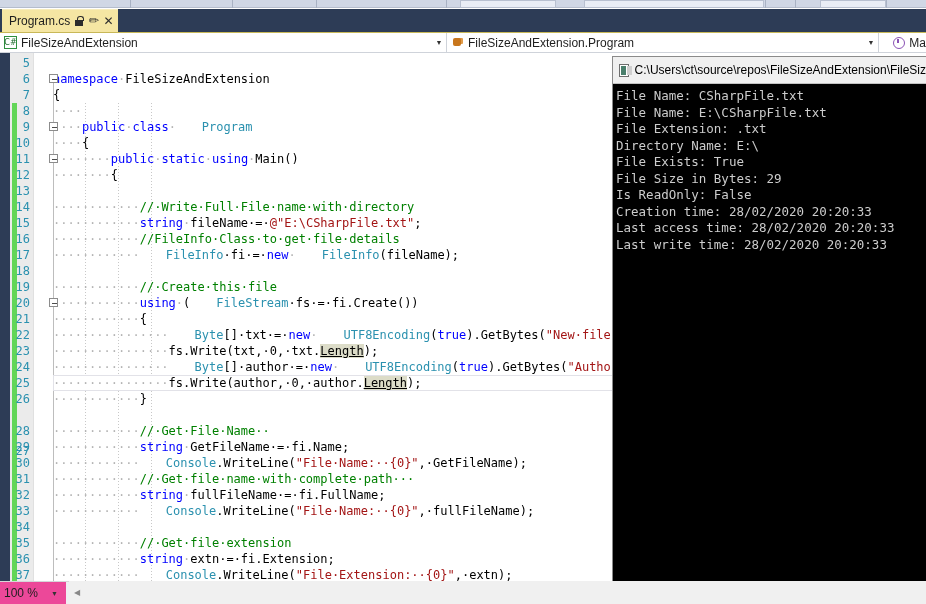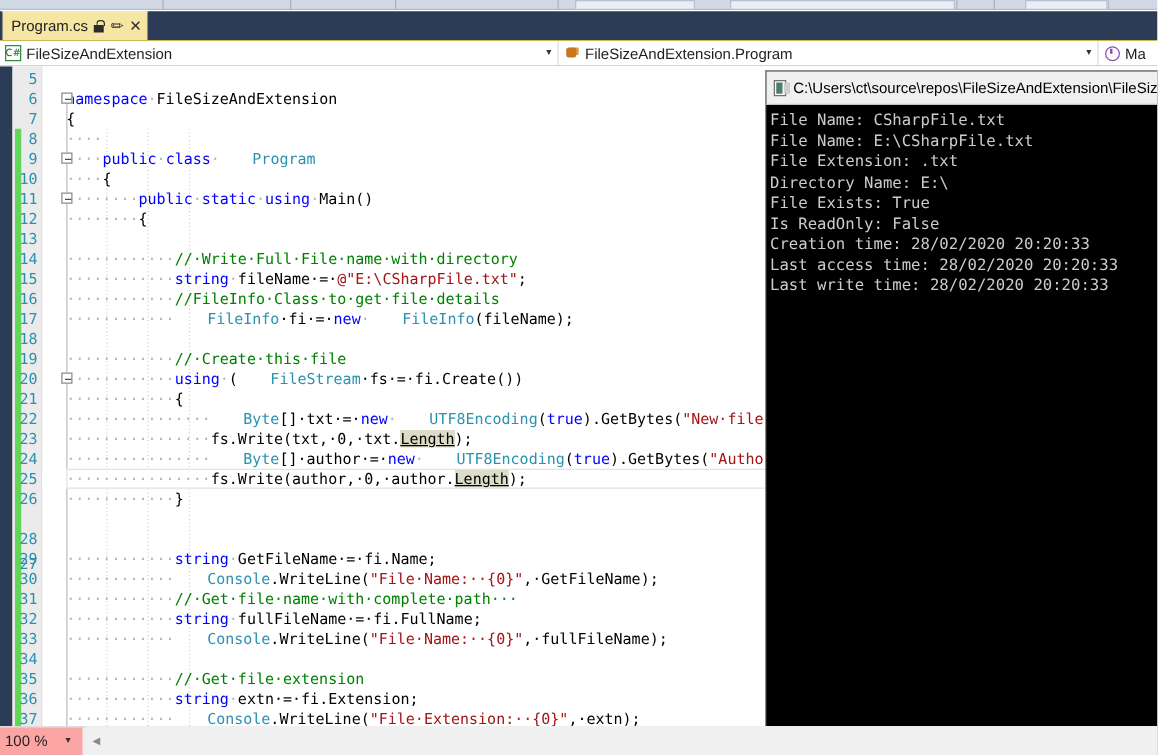--- a/index.html
+++ b/index.html
@@ -73,21 +73,21 @@
     font-size: 12px; color: #1e1e1e; white-space: nowrap; overflow: hidden;
     padding-left: 4px;
   }
   .nav-arrow {
     width: 14px; min-width: 14px; height: 100%;
     display: flex; align-items: center; justify-content: center;
     font-size: 7px; color: #333; margin-left: auto;
   }
   .combo1 { width: 447px; }
   .combo2 { width: 432px; }
-  .combo3 { flex: 1; border-right: none; }
+  .combo3 { flex: 1; border-right: none; justify-content: flex-end; }
 
   .icon-csharp {
     width: 13px; height: 13px; min-width: 13px;
     border: 1.3px solid #2f8f3f;
     background: #ffffff;
     font-size: 8px; line-height: 10px; text-align: center;
     color: #1d6b2b; font-family: "DejaVu Sans", sans-serif;
     display:flex; align-items:center; justify-content:center;
   }
   .icon-class {
@@ -221,21 +221,21 @@
   
   .statusbar {
     position: absolute; left: 0; top: 581px; width: 926px; height: 23px;
     background: #efeff2;
     border-top: 1px solid #d6d6d9;
     display: flex; align-items: center;
   }
   .zoom-combo {
     width: 66px; height: 23px; display: flex; align-items: center;
     padding-left: 4px; position: relative;
-    background: #fca5a5;
+    background: #ec4899;
   }
   .zoom-label { font-size: 12px; color: #1e1e1e; }
   .zoom-arrow {
     position: absolute; right: 8px; top: 50%; transform: translateY(-50%);
     font-size: 7px; color: #333;
   }
   .hscroll {
     position: absolute; left: 69px; top: 581px; width: 857px; height: 23px;
     background: #f0f0f0; display: flex; align-items: center;
   }
@@ -319,21 +319,21 @@
         <div class="line" style="top: 210px; position: absolute; left: 0px; right: 0px;"><span class="lnum">18</span><span class="ctext"></span></div>
         <div class="line" style="top: 226px; position: absolute; left: 0px; right: 0px;"><span class="lnum">19</span><span class="ctext"><span class="d">············</span><span class="c">//·Create·this·file</span></span></div>
         <div class="line" style="top: 242px; position: absolute; left: 0px; right: 0px;"><span class="lnum">20</span><span class="ctext"><span class="d">············</span><span class="k">using</span><span class="d">·</span><span class="p">(</span><span class="t">FileStream</span><span class="p">·fs·=·fi.Create())</span></span></div>
         <div class="line" style="top: 258px; position: absolute; left: 0px; right: 0px;"><span class="lnum">21</span><span class="ctext"><span class="d">············</span><span class="p">{</span></span></div>
         <div class="line" style="top: 274px; position: absolute; left: 0px; right: 0px;"><span class="lnum">22</span><span class="ctext"><span class="d">················</span><span class="t">Byte</span><span class="p">[]·txt·=·</span><span class="k">new</span><span class="d">·</span><span class="t">UTF8Encoding</span><span class="p">(</span><span class="k">true</span><span class="p">).GetBytes(</span><span class="s">"New·file."</span><span class="p">);</span></span></div>
         <div class="line" style="top: 290px; position: absolute; left: 0px; right: 0px;"><span class="lnum">23</span><span class="ctext"><span class="d">················</span><span class="p">fs.Write(txt,·0,·txt.</span><span class="hl">Length</span><span class="p">);</span></span></div>
         <div class="line" style="top: 306px; position: absolute; left: 0px; right: 0px;"><span class="lnum">24</span><span class="ctext"><span class="d">················</span><span class="t">Byte</span><span class="p">[]·author·=·</span><span class="k">new</span><span class="d">·</span><span class="t">UTF8Encoding</span><span class="p">(</span><span class="k">true</span><span class="p">).GetBytes(</span><span class="s">"Author·Vi</span></span></div>
         <div class="line cur" style="top: 322px; position: absolute; left: 0px; right: 0px;"><span class="lnum">25</span><div class="cur-box" style="width: 560px;"></div><span class="ctext"><span class="d">················</span><span class="p">fs.Write(author,·0,·author.</span><span class="hl">Length</span><span class="p">);</span></span></div>
         <div class="line" style="top: 338px; position: absolute; left: 0px; right: 0px;"><span class="lnum">26</span><span class="ctext"><span class="d">············</span><span class="p">}</span></span></div>
         <div class="line" style="top: 354px; position: absolute; left: 0px; right: 0px; margin-top: 36px;"><span class="lnum">27</span><span class="ctext"></span></div>
-        <div class="line" style="top: 370px; position: absolute; left: 0px; right: 0px;"><span class="lnum">28</span></div>
+        <div class="line" style="top: 370px; position: absolute; left: 0px; right: 0px;"><span class="lnum">28</span><span class="ctext"><span class="d">············</span><span class="c">//·Get·File·Name··</span></span></div>
         <div class="line" style="top: 386px; position: absolute; left: 0px; right: 0px;"><span class="lnum">29</span><span class="ctext"><span class="d">············</span><span class="k">string</span><span class="d">·</span><span class="p">GetFileName·=·fi.Name;</span></span></div>
         <div class="line" style="top: 402px; position: absolute; left: 0px; right: 0px;"><span class="lnum">30</span><span class="ctext"><span class="d">············</span><span class="t">Console</span><span class="p">.WriteLine(</span><span class="s">"File·Name:··{0}"</span><span class="p">,·GetFileName);</span></span></div>
         <div class="line" style="top: 418px; position: absolute; left: 0px; right: 0px;"><span class="lnum">31</span><span class="ctext"><span class="d">············</span><span class="c">//·Get·file·name·with·complete·path···</span></span></div>
         <div class="line" style="top: 434px; position: absolute; left: 0px; right: 0px;"><span class="lnum">32</span><span class="ctext"><span class="d">············</span><span class="k">string</span><span class="d">·</span><span class="p">fullFileName·=·fi.FullName;</span></span></div>
         <div class="line" style="top: 450px; position: absolute; left: 0px; right: 0px;"><span class="lnum">33</span><span class="ctext"><span class="d">············</span><span class="t">Console</span><span class="p">.WriteLine(</span><span class="s">"File·Name:··{0}"</span><span class="p">,·fullFileName);</span></span></div>
         <div class="line" style="top: 466px; position: absolute; left: 0px; right: 0px;"><span class="lnum">34</span><span class="ctext"></span></div>
         <div class="line" style="top: 482px; position: absolute; left: 0px; right: 0px;"><span class="lnum">35</span><span class="ctext"><span class="d">············</span><span class="c">//·Get·file·extension</span></span></div>
         <div class="line" style="top: 498px; position: absolute; left: 0px; right: 0px;"><span class="lnum">36</span><span class="ctext"><span class="d">············</span><span class="k">string</span><span class="d">·</span><span class="p">extn·=·fi.Extension;</span></span></div>
         <div class="line" style="top: 514px; position: absolute; left: 0px; right: 0px;"><span class="lnum">37</span><span class="ctext"><span class="d">············</span><span class="t">Console</span><span class="p">.WriteLine(</span><span class="s">"File·Extension:··{0}"</span><span class="p">,·extn);</span></span></div>
         <div class="outline-box" style="left: 15px; top: 21px;"></div>
@@ -347,20 +347,21 @@
     <div class="console-title">
       <span class="console-ico"></span>
       <span class="console-title-text">C:\Users\ct\source\repos\FileSizeAndExtension\FileSiz</span>
     </div>
     <div class="console-body" id="console-body">
         <div>File Name: CSharpFile.txt</div>
         <div>File Name: E:\CSharpFile.txt</div>
         <div>File Extension: .txt</div>
         <div>Directory Name: E:\</div>
         <div>File Exists: True</div>
+        <div>File Size in Bytes: 29</div>
         <div>Is ReadOnly: False</div>
         <div>Creation time: 28/02/2020 20:20:33</div>
         <div>Last access time: 28/02/2020 20:20:33</div>
         <div>Last write time: 28/02/2020 20:20:33</div>
       </div>
   </div>
 
   <div class="statusbar">
     <div class="zoom-combo">
       <span class="zoom-label">100 %</span>

